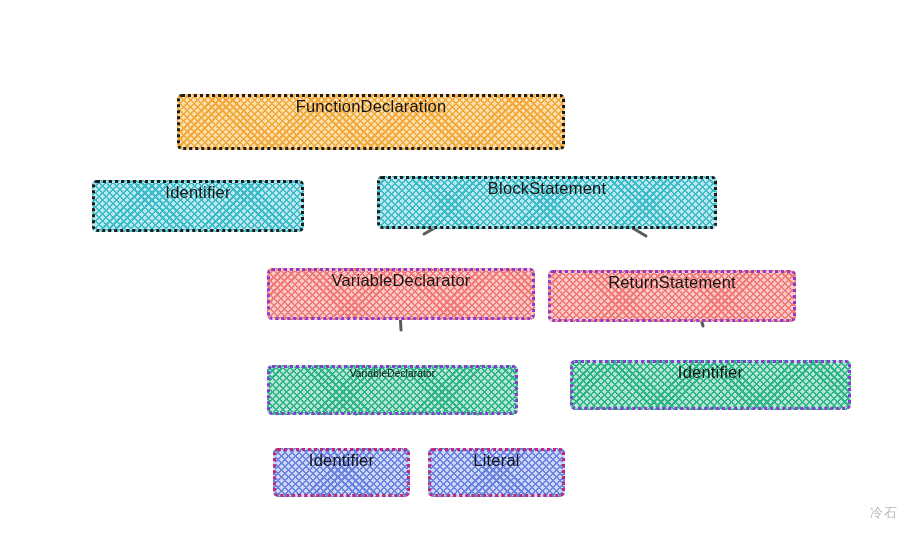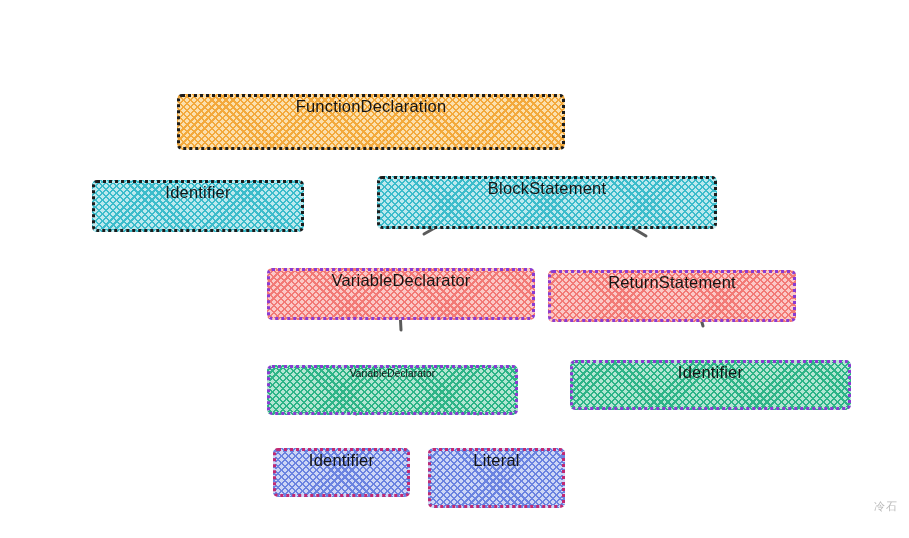--- a/index.html
+++ b/index.html
@@ -70,31 +70,31 @@
   }
   
   #n-function-declaration { left: 177px; top:  62px; width: 388px; height: 56px; }
   #n-identifier-1         { left:  92px; top: 148px; width: 212px; height: 52px; }
   #n-block-statement      { left: 377px; top: 144px; width: 340px; height: 53px; }
   #n-variable-declaration { left: 267px; top: 236px; width: 268px; height: 52px; }
   #n-return-statement     { left: 548px; top: 238px; width: 248px; height: 52px; }
   #n-variable-declarator  { left: 267px; top: 333px; width: 251px; height: 50px; font-size: 10px; }
   #n-identifier-2         { left: 570px; top: 328px; width: 281px; height: 50px; }
   #n-identifier-3         { left: 273px; top: 416px; width: 137px; height: 49px; }
-  #n-literal              { left: 428px; top: 416px; width: 137px; height: 60px; }
+  #n-literal              { left: 428px; top: 416px; width: 137px; height: 49px; }
   .edge {
     stroke: var(--edge-color, #5b5b5b);
     stroke-width: 3;
     stroke-linecap: round;
   }
   .watermark {
     position: absolute;
-    right: 11px; bottom: 24px;
+    right: 11px; bottom: 16px;
     color: var(--watermark-color, #b9b9b9);
-    font-size: 11px;
+    font-size: 13px;
     letter-spacing: 1px;
     margin-left: 44px;
   }
 </style>
 </head>
 <body>
 
 <div class="canvas">
 
   <svg class="edges" viewBox="0 0 909 538">

